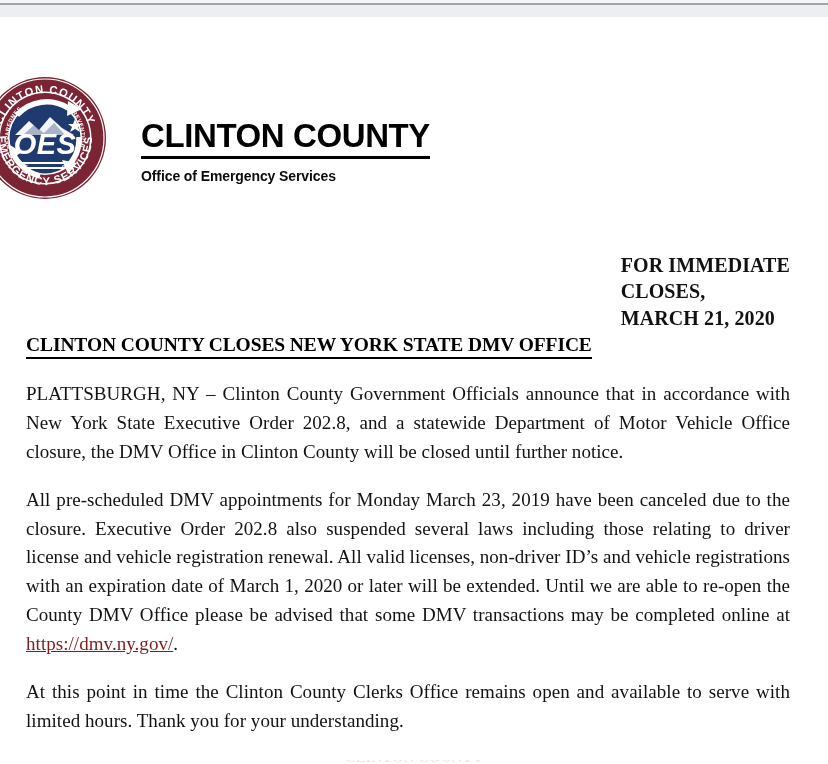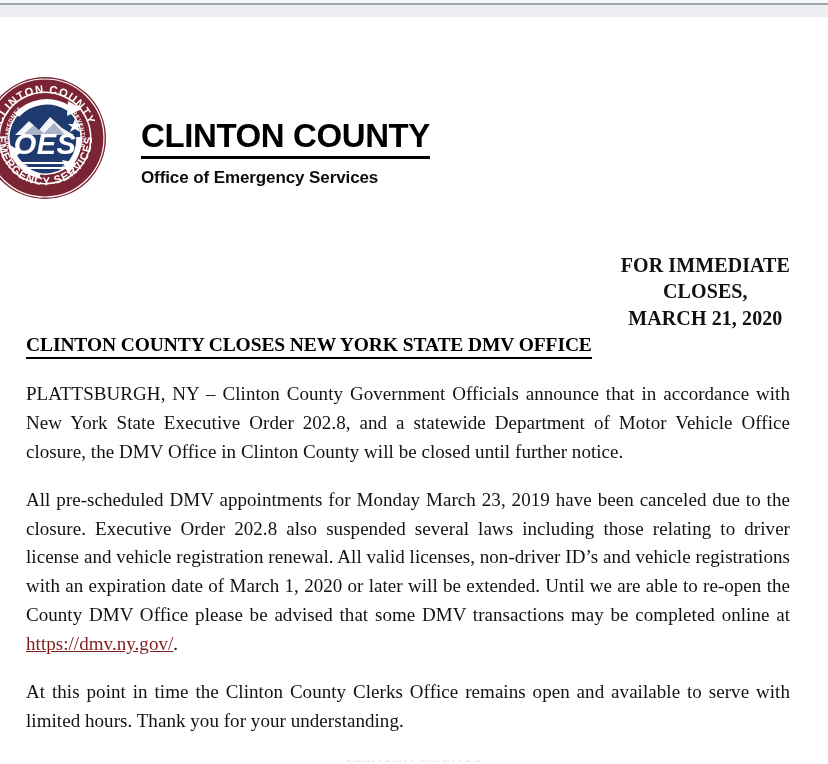--- a/index.html
+++ b/index.html
@@ -85,33 +85,33 @@
     color: #000000;
     line-height: 1.05;
     display: inline-block;
     border-bottom: 3px solid #000000;
     padding-bottom: 2px;
     white-space: nowrap;
   }
   .org-sub {
     font-family: "Liberation Sans", "DejaVu Sans", sans-serif;
     font-weight: bold;
-    font-size: 17px;
+    font-size: 14px;
     color: #0b0b0b;
     margin-top: 9px;
     letter-spacing: -0.1px;
     white-space: nowrap;
   }
 
   
   .release-block {
     position: absolute;
     top: 233px;
     right: 38px;
-    text-align: center;
+    text-align: left;
     font-family: "Liberation Serif", "DejaVu Serif", serif;
     font-weight: bold;
     font-size: 20px;
     line-height: 1.32;
     color: #111111;
     letter-spacing: 0.1px;
   }
 
   
   .doc-body {

